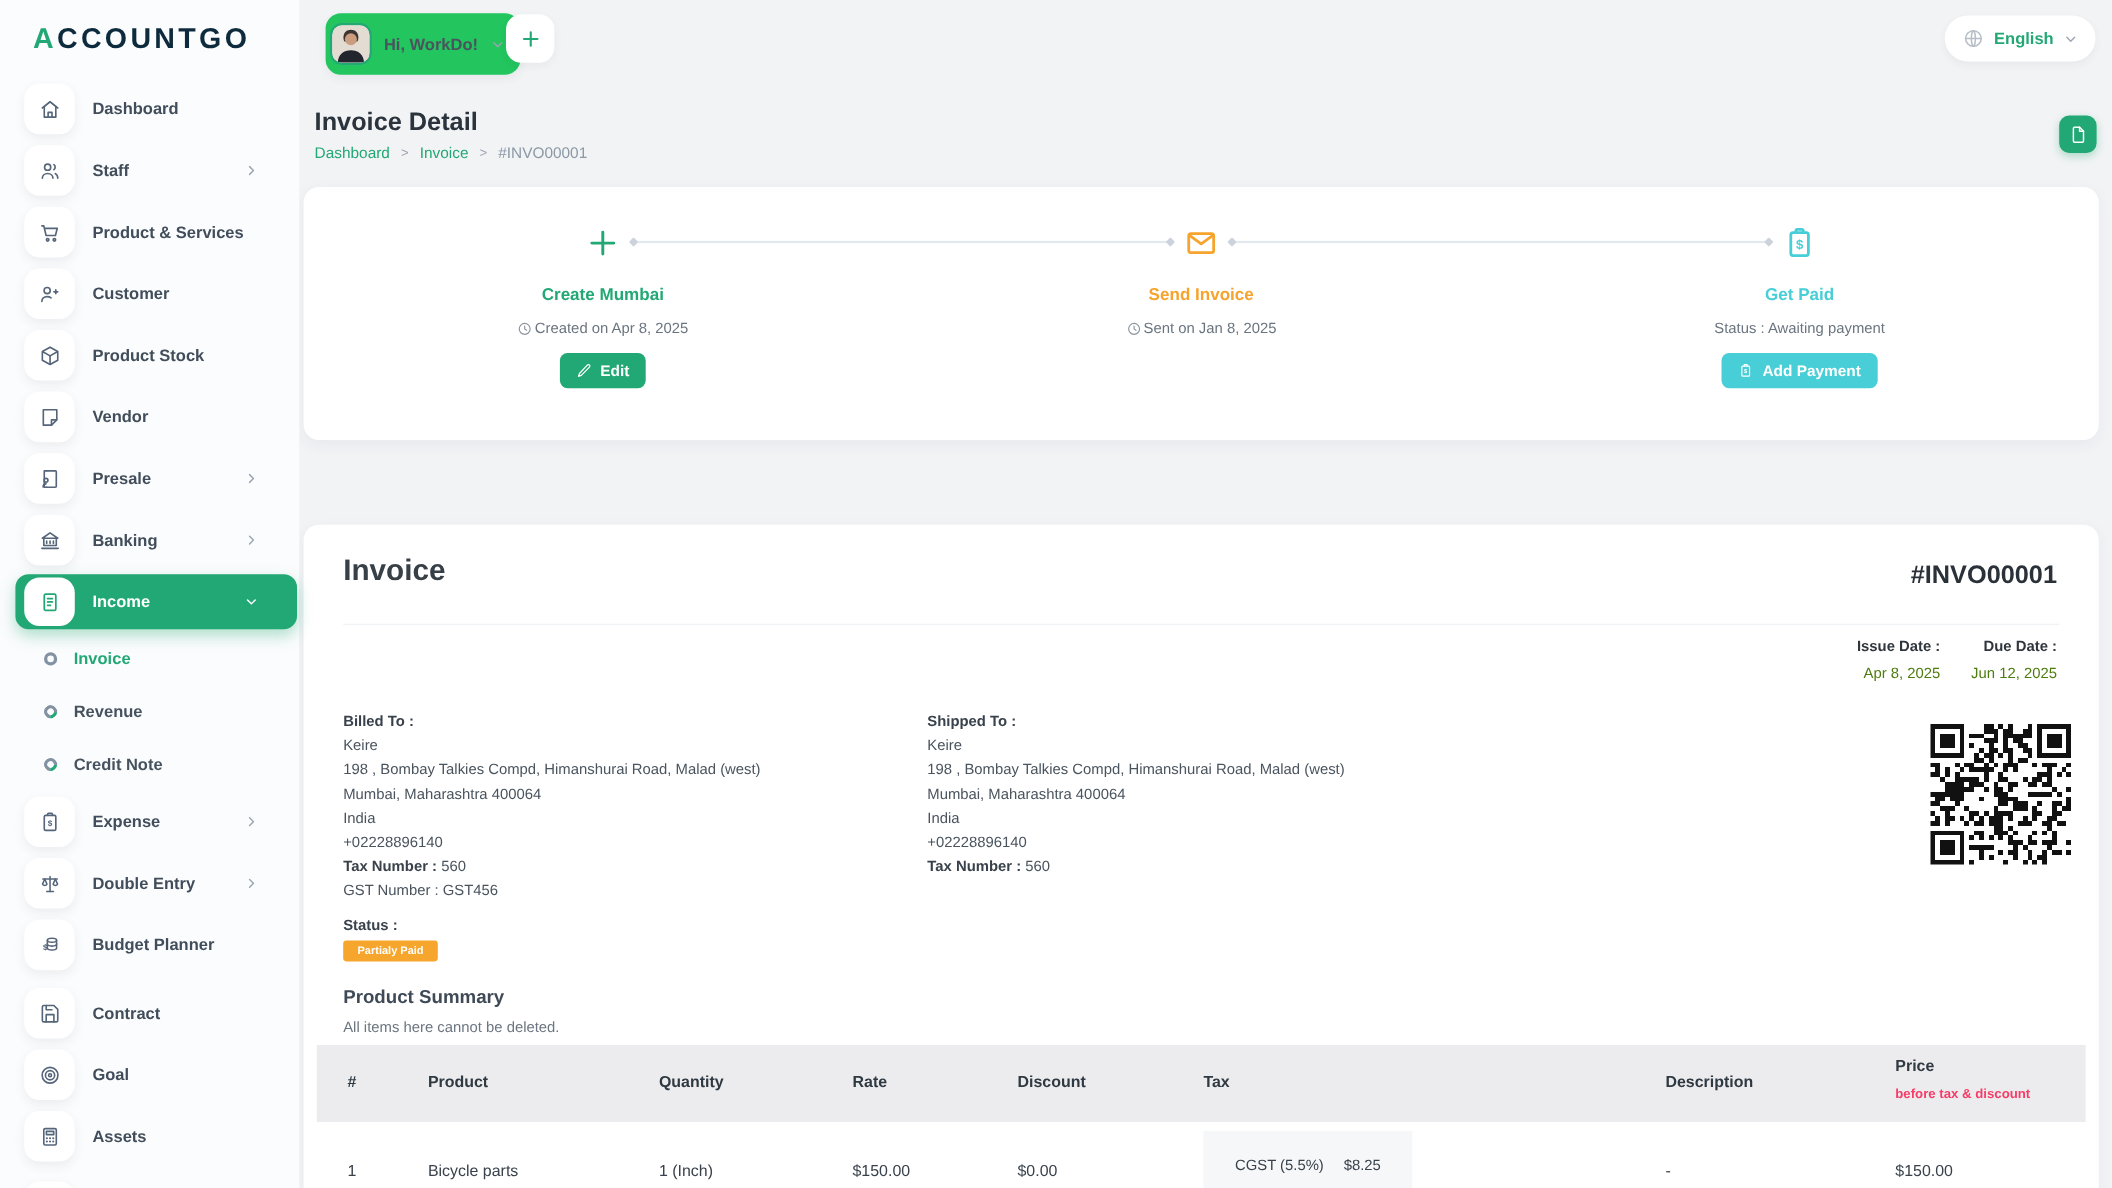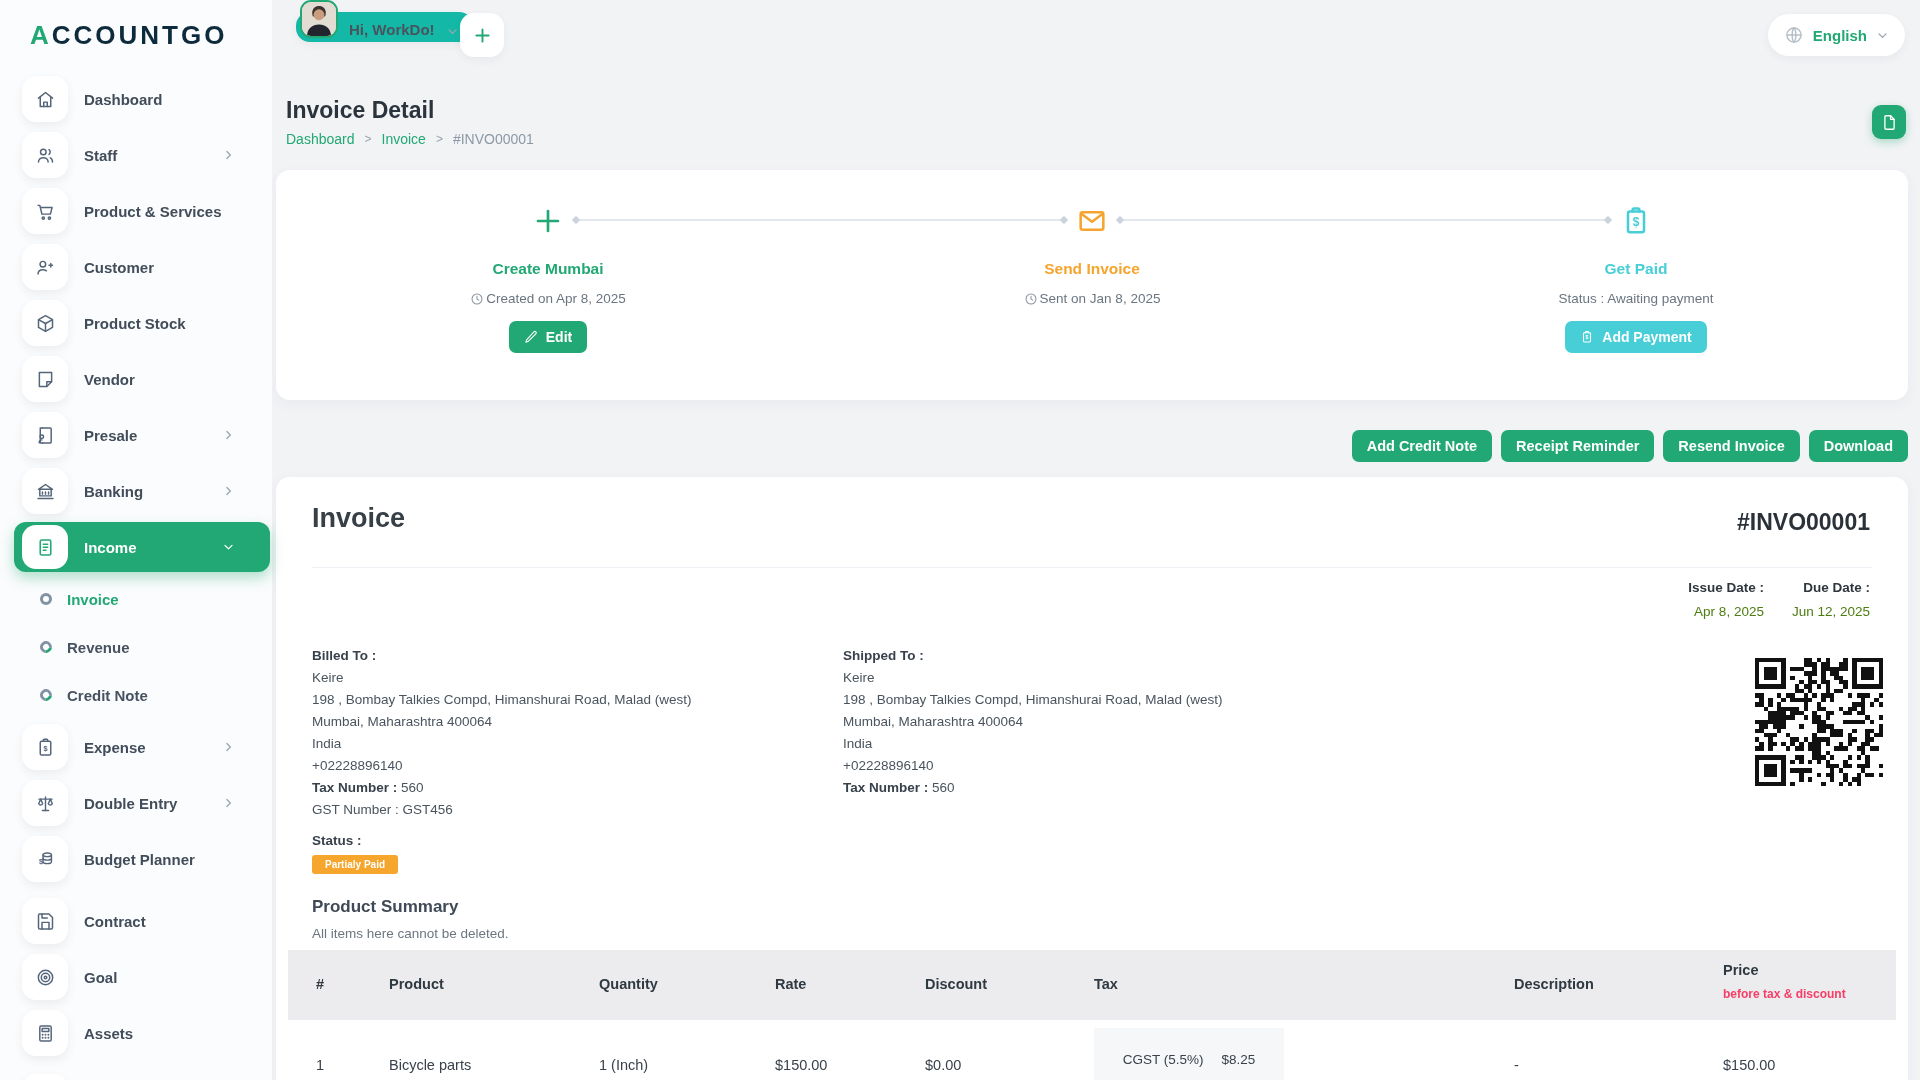--- a/index.html
+++ b/index.html
@@ -30,22 +30,22 @@
   .ring.greened { border-bottom-color:#22a874; transform:rotate(-40deg); }
   .sub-label { margin-left:15px; font-size:15px; font-weight:600; color:#46525f; }
   .sub-row.active .sub-label { color:#22a874; font-weight:700; }
   .gap-sm { margin-top:6px; }
   .partial-tile { margin-top:8px; }
 
   
   .main { position:absolute; left:272px; top:0; width:1648px; height:1080px; }
 
   .topbar { position:absolute; left:0; top:0; width:100%; height:72px; }
-  .profile-pill { position:absolute; left:24px; top:12px; height:30px; background:#14b8a6; border-radius:14px;
-                  display:flex; align-items:flex-end; padding:4px 14px 4px 4px; gap:11px; box-shadow:0 3px 8px rgba(40,60,90,.06); cursor:pointer; }
+  .profile-pill { position:absolute; left:24px; top:12px; height:56px; background:#22c55e; border-radius:14px;
+                  display:flex; align-items:center; padding:4px 14px 4px 4px; gap:11px; box-shadow:0 3px 8px rgba(40,60,90,.06); cursor:pointer; }
   .avatar { width:38px; height:38px; border-radius:11px; border:2px solid #22a874; overflow:hidden; background:#e8e2d8; }
   .avatar svg { width:100%; height:100%; display:block; }
   .greeting { font-size:15px; color:#4a545e; font-weight:600; }
   .pill-chev { color:#9aa5b1; display:flex; } .pill-chev svg { width:13px; height:13px; }
   .add-btn { position:absolute; left:188px; top:13px; width:44px; height:44px; background:#fff; border-radius:14px; border:none;
              box-shadow:0 3px 8px rgba(40,60,90,.06); color:#22a874; display:flex; align-items:center; justify-content:center; cursor:pointer; }
   .add-btn svg { width:21px; height:21px; }
   .lang-pill { position:absolute; right:15px; top:14px; height:42px; background:#fff; border-radius:21px;
                display:flex; align-items:center; padding:0 16px; gap:9px; box-shadow:0 3px 8px rgba(40,60,90,.06); cursor:pointer; }
   .lang-pill .globe { color:#b7bec7; display:flex; } .lang-pill .globe svg { width:20px; height:20px; }
@@ -479,26 +479,20 @@
                 <rect x="6" y="4.8" width="12" height="15.7" rx="1.5"></rect>
                 <path d="M9.5 4.8V3.6a1 1 0 0 1 1-1h3a1 1 0 0 1 1 1v1.2"></path>
                 <text x="12" y="16" font-size="9" font-weight="bold" text-anchor="middle" fill="currentColor" stroke="none" font-family="inherit">$</text>
               </svg>
             </span>
           <span>Add Payment</span>
         </button>
       </div>
     </section>
 
-    <div class="actions">
-      <button class="action-btn">Add Credit Note</button>
-      <button class="action-btn">Receipt Reminder</button>
-      <button class="action-btn">Resend Invoice</button>
-      <button class="action-btn">Download</button>
-    </div>
 
     <section class="card invoice-card">
       <div class="inv-title">Invoice</div>
       <div class="inv-number">#INVO00001</div>
       <div class="inv-divider"></div>
 
       <div class="inv-dates">
         <div class="date-col">
           <div class="date-label">Issue Date :</div>
           <div class="date-value">Apr 8, 2025</div>

